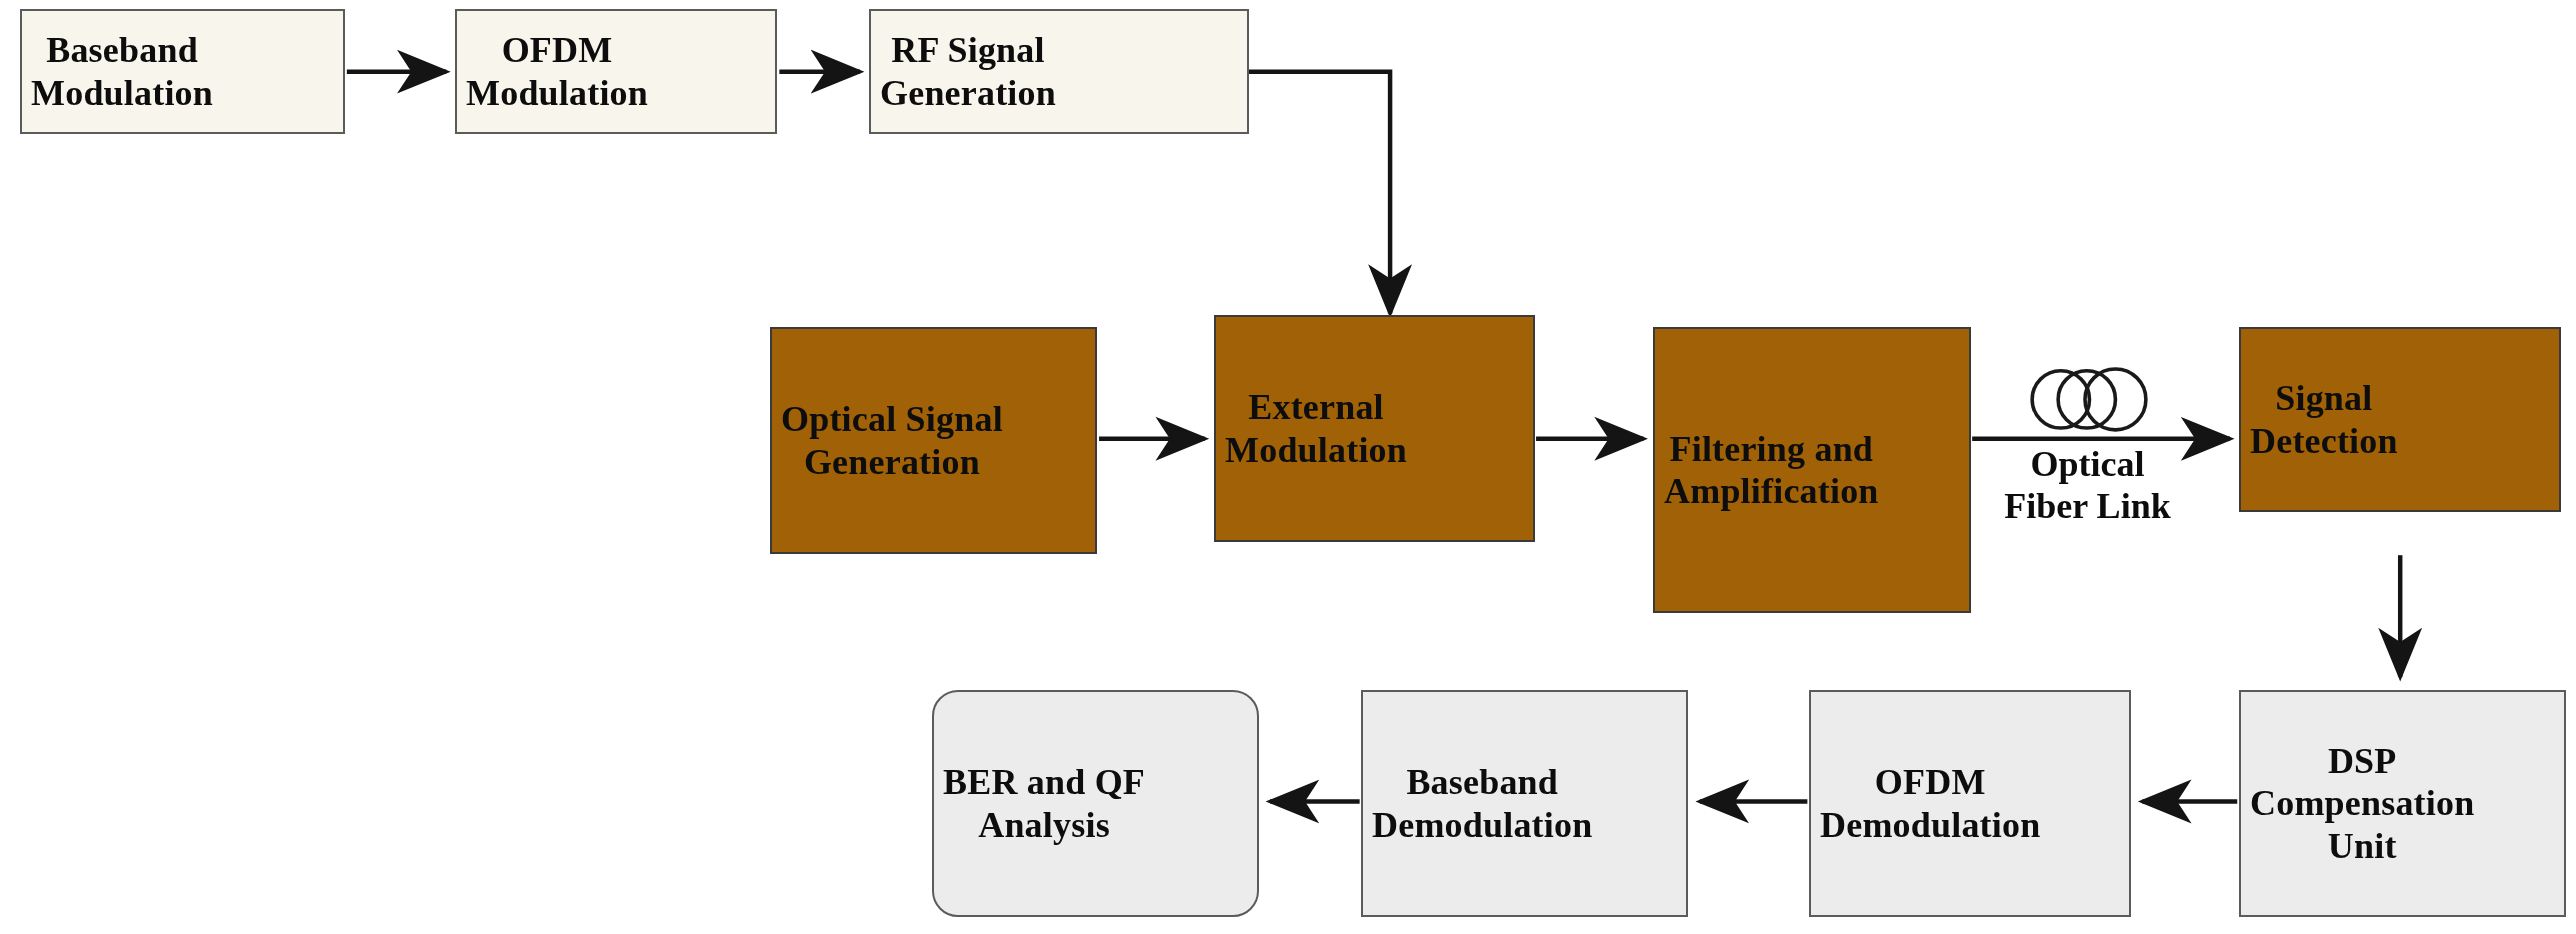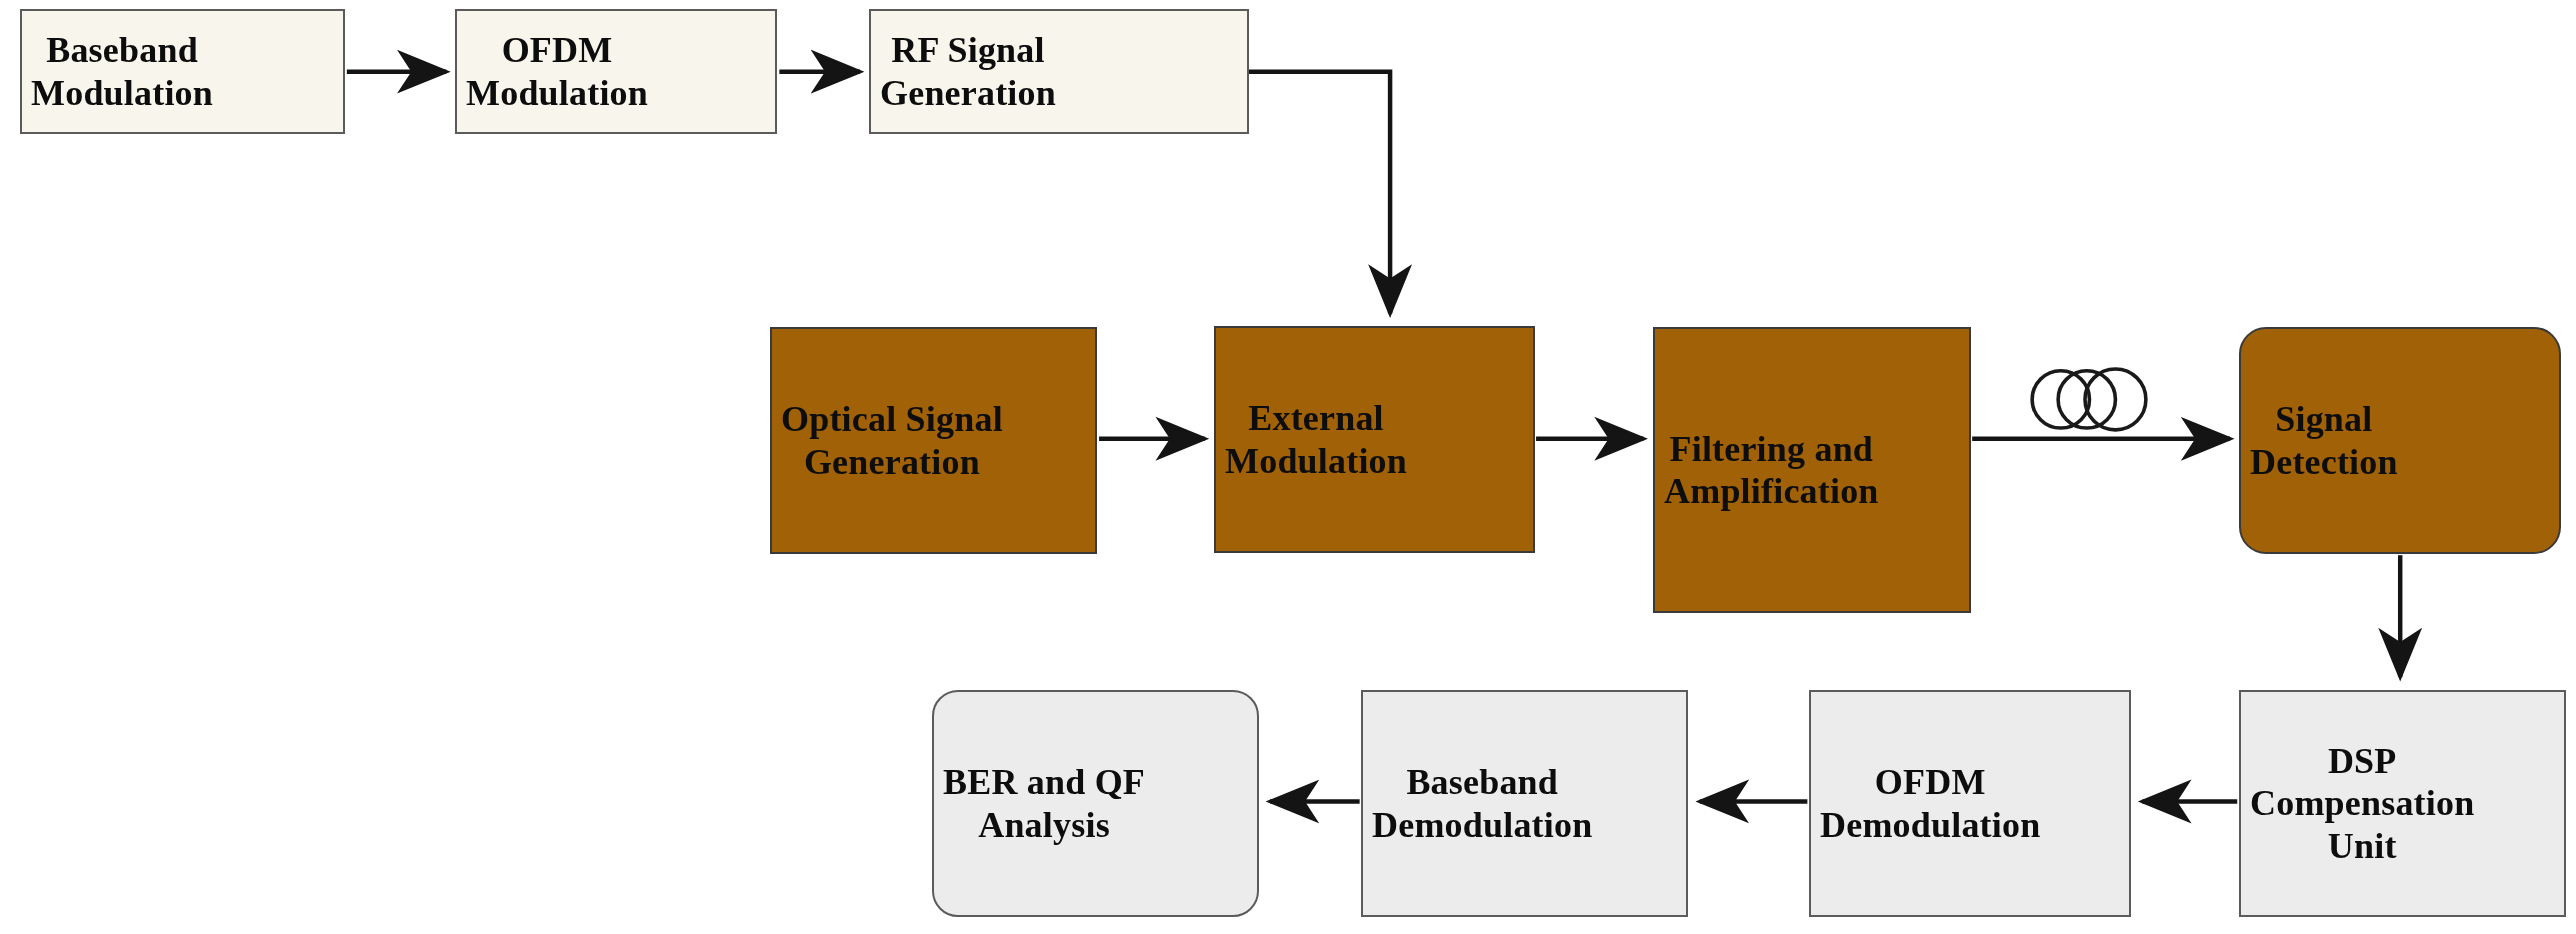--- a/index.html
+++ b/index.html
@@ -137,35 +137,37 @@
   <div class="node stage-tx" style="left:869px; top:9px; width:380px; height:125px;">
     <span class="label">RF Signal
 Generation</span>
   </div>
 
   <div class="node stage-opt" style="left:770px; top:327px; width:327px; height:227px;">
     <span class="label">Optical Signal
 Generation</span>
   </div>
 
-  <div class="node stage-opt" style="left:1214px; top:326px; width:321px; height:227px;">
+  <div class="node stage-opt" style="left:1214px; top:315px; width:321px; height:227px;">
     <span class="label">External
 Modulation</span>
   </div>
 
   <div class="node stage-opt" style="left:1653px; top:327px; width:318px; height:286px;">
     <span class="label">Filtering and
 Amplification</span>
   </div>
 
-  <div class="node stage-opt" style="left:2239px; top:327px; width:322px; height:227px;border-radius:27px;">
+  <div class="node stage-opt" style="left:2239px; top:327px; width:322px; height:185px;">
     <span class="label">Signal
 Detection</span>
   </div>
 
+  <div class="fiber-label" style="left:1971px; top:443px; width:233px;">Optical
+Fiber Link</div>
 
   <div class="node stage-rx" style="left:932px; top:690px; width:327px; height:227px;border-radius:26px;">
     <span class="label">BER and QF
 Analysis</span>
   </div>
 
   <div class="node stage-rx" style="left:1361px; top:690px; width:327px; height:227px;">
     <span class="label">Baseband
 Demodulation</span>
   </div>

